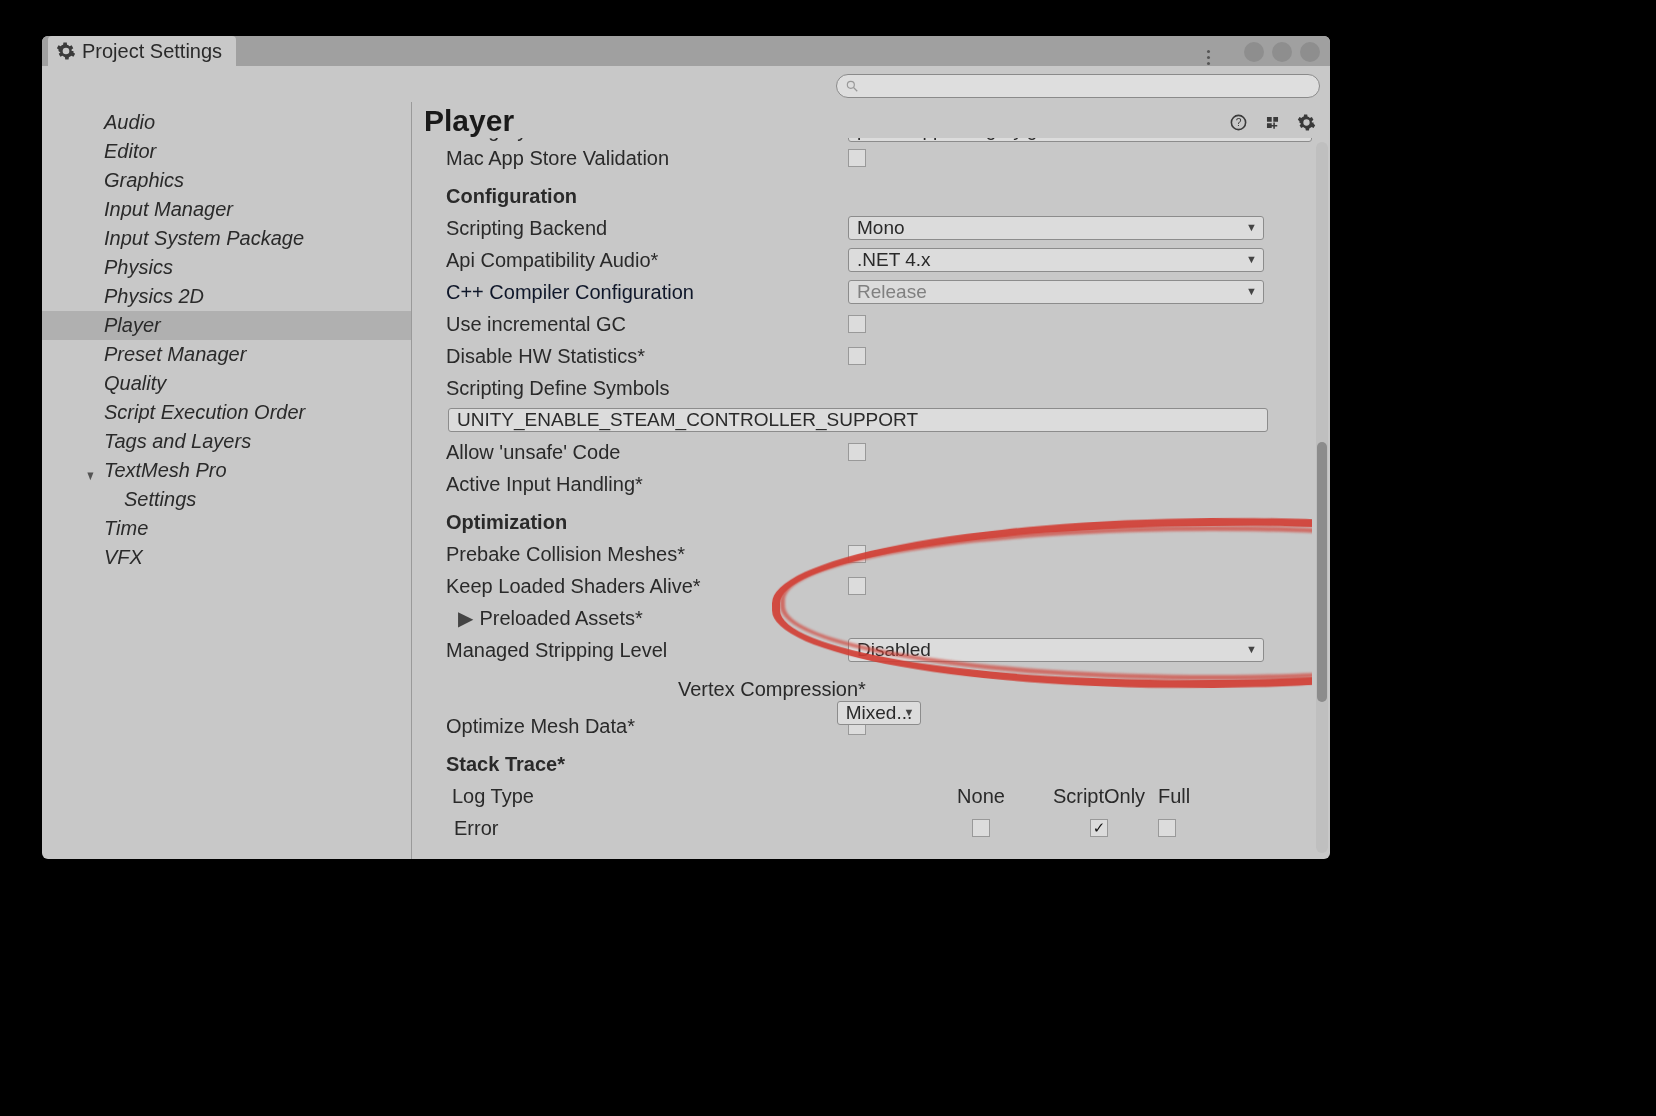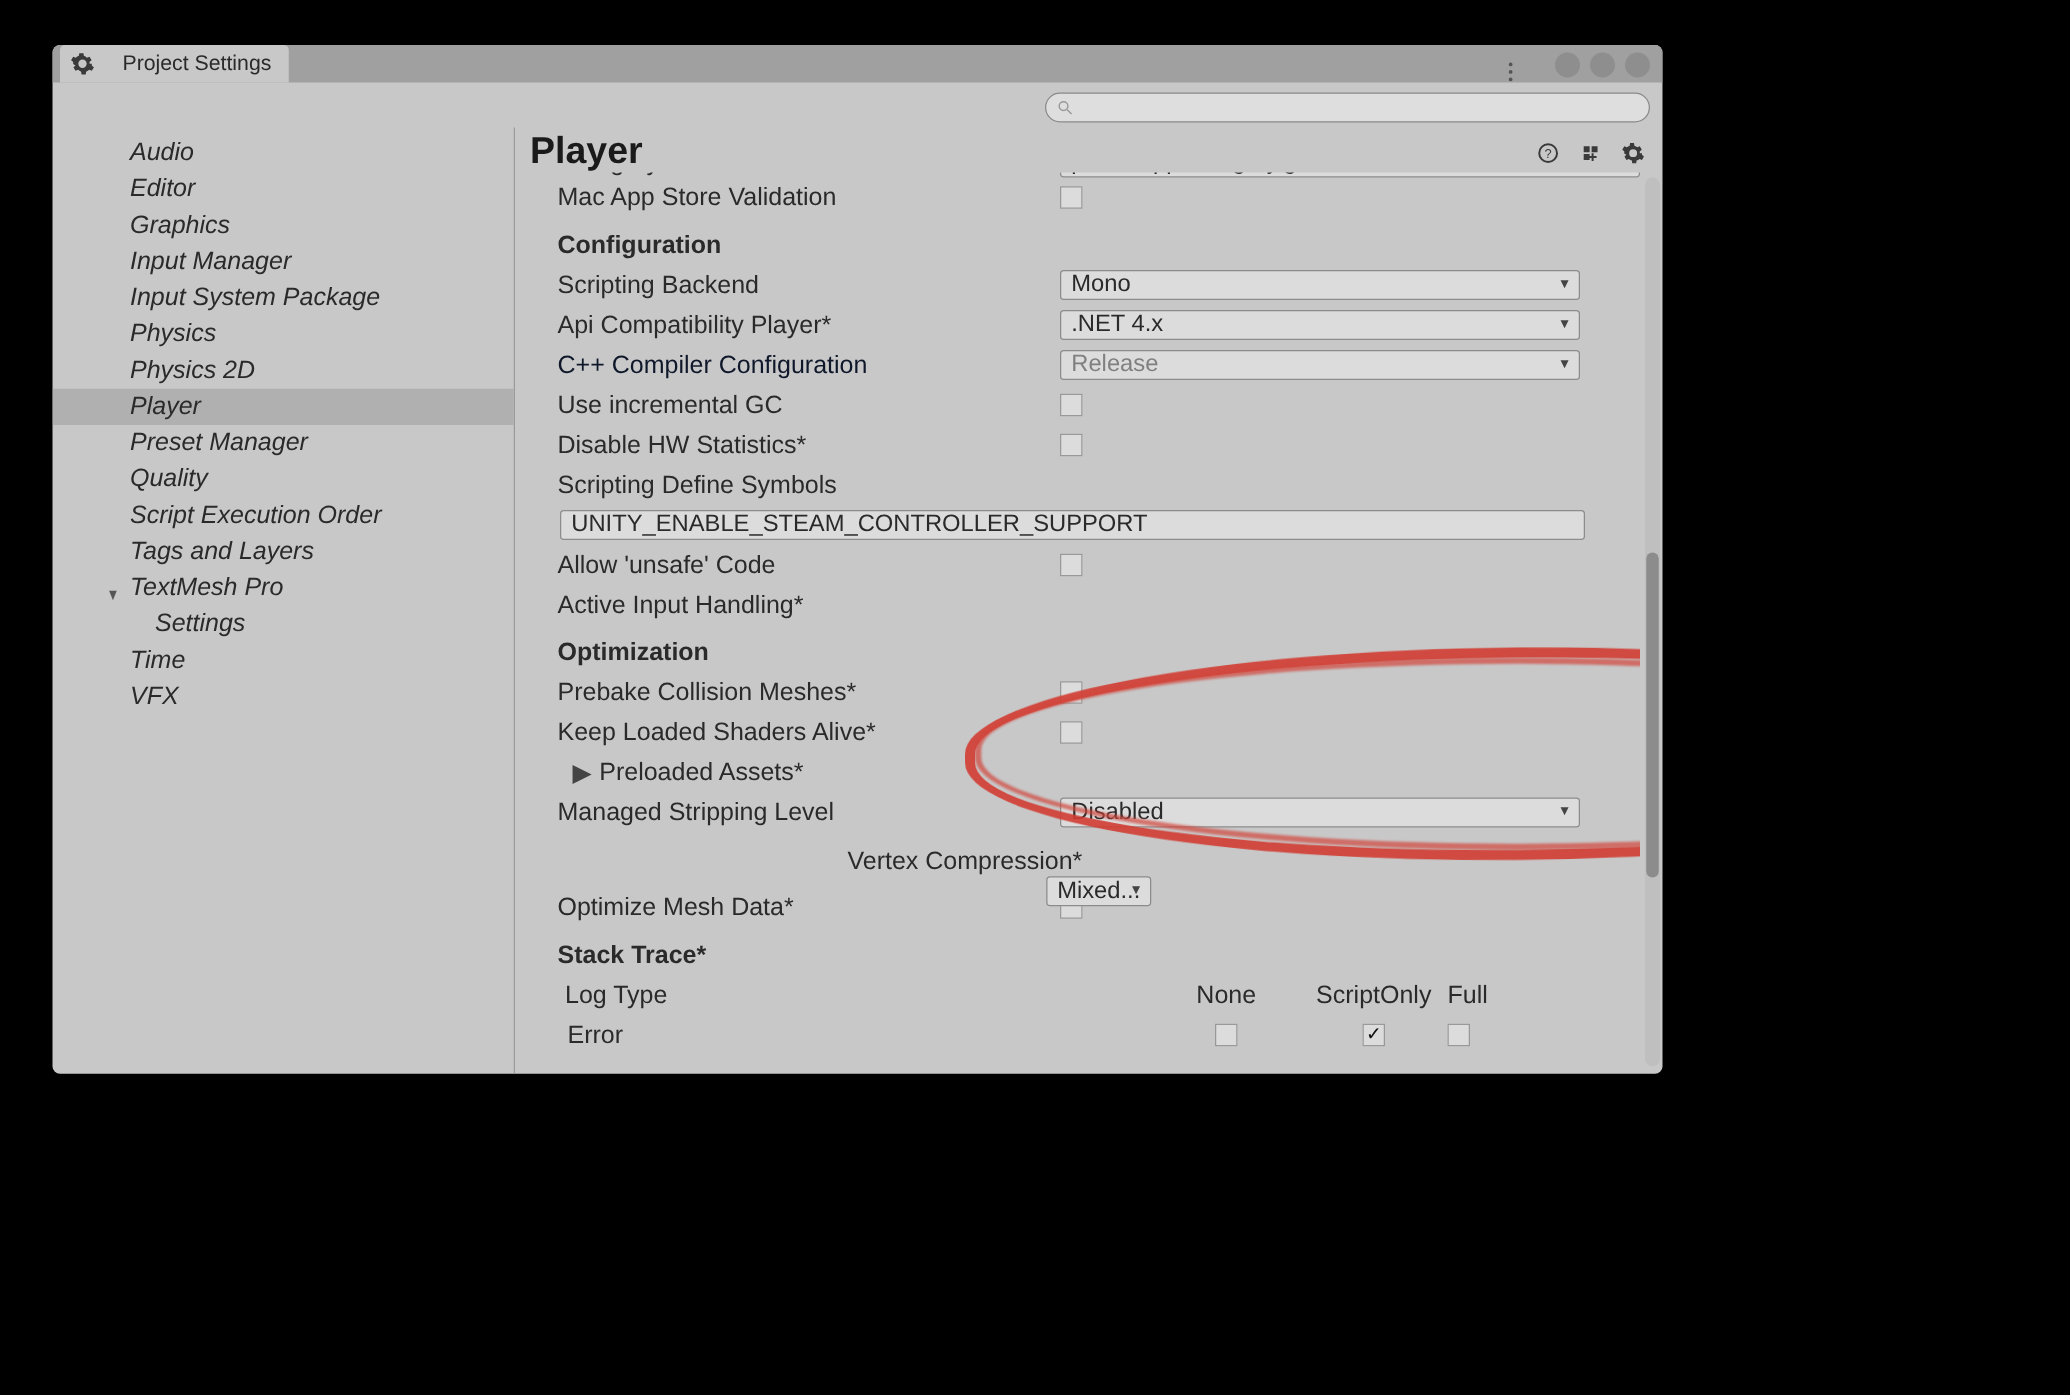--- a/index.html
+++ b/index.html
@@ -6,22 +6,22 @@
   html, body { width: 1656px; height: 1116px; background: #000; }
   .frame {
     position: absolute; left: 42px; top: 36px; width: 1288px; height: 823px;
     background: #c8c8c8; border-radius: 6px; overflow: hidden;
     box-shadow: 0 6px 30px rgba(0,0,0,.5);
   }
   
   .tabbar { height: 30px; background: #a0a0a0; display:flex; align-items:flex-end; padding-left:6px; }
   .tab {
     background: #c8c8c8; height: 30px; padding: 0 14px 0 8px; display:flex; align-items:center;
-    border-top-left-radius: 4px; border-top-right-radius: 4px; font-size: 17px; color:#2a2a2a;
-    gap: 22px;
+    border-top-left-radius: 4px; border-top-right-radius: 4px; font-size: 20px; color:#2a2a2a;
+    gap: 6px;
   }
   .gear-svg { width: 20px; height: 20px; }
   .window-dots { position:absolute; right:10px; top:6px; display:flex; gap:8px; }
   .dot { width:20px; height:20px; border-radius:50%; background:#8e8e8e; }
   .kebab { position:absolute; right:120px; top:14px; display:flex; flex-direction:column; gap:3px; }
   .kebab span { width:3px; height:3px; border-radius:50%; background:#555; }
   
   .searchbar { position:absolute; top:38px; left:794px; right:10px; height:24px;
     background:#dedede; border:1px solid #8a8a8a; border-radius:12px; display:flex; align-items:center; padding:0 8px;}
   .searchbar svg { width:14px; height:14px; opacity:.5; }
@@ -182,21 +182,21 @@
           </div>
 
         <div class="row">
           <div class="lab">Scripting Backend</div>
           <div class="field">
             <span>Mono</span>
             <span class="chev">▼</span>
           </div>
         </div>
         <div class="row">
-          <div class="lab">Api Compatibility Player*</div>
+          <div class="lab">Api Compatibility Audio*</div>
           <div class="field">
             <span>.NET 4.x</span>
             <span class="chev">▼</span>
           </div>
         </div>
         <div class="row">
           <div class="lab dim">C++ Compiler Configuration</div>
           <div class="field dim">
             <span>Release</span>
             <span class="chev">▼</span>

